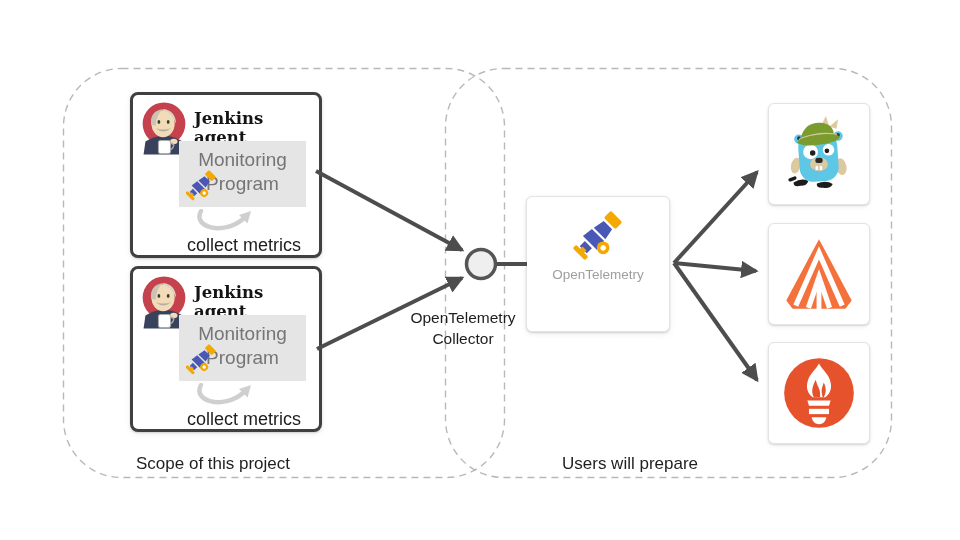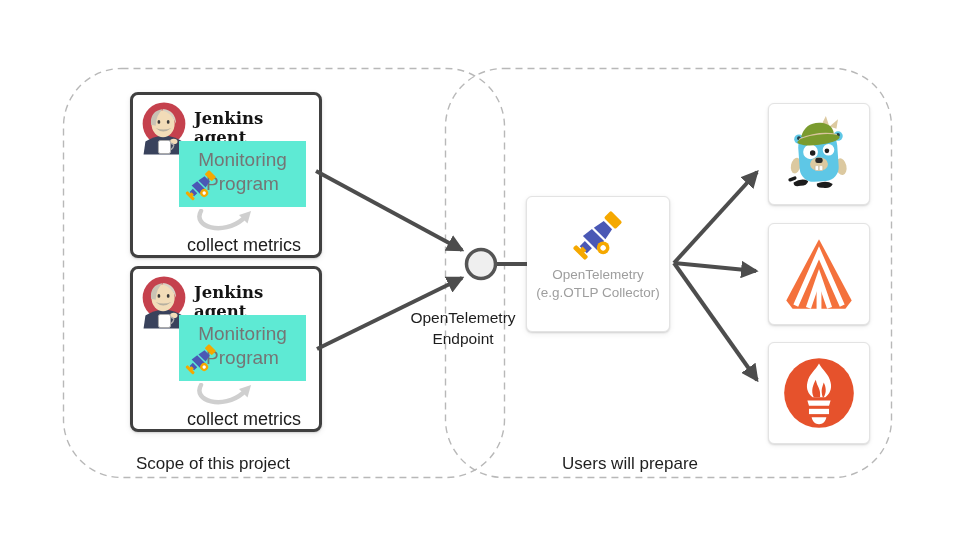--- a/index.html
+++ b/index.html
@@ -13,21 +13,21 @@
 
   
   .agent-card{position:absolute;width:186px;height:160px;background:#fff;
               border:3px solid #404040;border-radius:8px;
               box-shadow:0 1px 2px rgba(0,0,0,.14),0 2px 6px rgba(0,0,0,.07);}
   .jenkins-icon{position:absolute;left:5px;top:4px;width:52px;height:57px;}
   .agent-title{position:absolute;left:61px;top:14px;width:120px;
                font-family:"DejaVu Serif","Liberation Serif",serif;
                font-weight:bold;font-size:16.5px;color:#141414;}
   .monitor-box{position:absolute;left:46px;top:46px;width:127px;height:66px;
-               background:#5eead4;text-align:center;color:#757575;font-size:19px;line-height:24px;}
+               background:#e5e5e5;text-align:center;color:#757575;font-size:19px;line-height:24px;}
   .monitor-line1{padding-top:7px;}
   .telescope-sm{position:absolute;left:4px;top:26px;width:36px;height:36px;}
   .loop-arrow{position:absolute;left:58px;top:114px;width:66px;height:26px;}
   .agent-caption{position:absolute;left:35px;top:140px;width:152px;text-align:center;
                  font-size:18px;color:#1d1d1d;}
 
   
   .protocol-label{position:absolute;left:398px;top:307px;width:130px;text-align:center;
                   font-size:15.5px;line-height:21px;color:#1d1d1d;}
 
@@ -133,39 +133,38 @@
     </div>
     <svg class="loop-arrow" viewBox="0 0 66 26">
       <path d="M10,2 C1,18 32,27 52,10" fill="none" stroke="#cfcfcf" stroke-width="4.5" stroke-linecap="round"></path>
       <polygon points="60,2 56.5,14.5 48,6" fill="#cfcfcf"></polygon>
     </svg>
     <div class="agent-caption">collect metrics</div>
   </div>
 
   <div class="protocol-label">
     <div>OpenTelemetry</div>
-    <div>Endpoint</div>
+    <div>Collector</div>
   </div>
 
   <div class="endpoint-box">
     <svg class="telescope-lg" viewBox="0 0 64 64">
       <g transform="rotate(45 32 32)">
         <rect x="23" y="3" width="18" height="11" rx="2" fill="#f5a800"></rect>
         <polygon points="25.5,16.5 38.5,16.5 41,29.5 23,29.5" fill="#4a58b5"></polygon>
         <polygon points="22.5,32 41.5,32 43,44.5 21,44.5" fill="#4a58b5"></polygon>
         <rect x="26.5" y="47" width="11" height="8" fill="#4a58b5"></rect>
         <rect x="29" y="53" width="6" height="5" fill="#f5a800"></rect>
         <rect x="22.5" y="56.5" width="19" height="5.5" rx="2" fill="#f5a800"></rect>
         <circle cx="46" cy="38" r="7" fill="#f5a800"></circle>
         <circle cx="46" cy="38" r="3" fill="#ffffff"></circle>
       </g>
     </svg>
     <div class="endpoint-text">
       <div>OpenTelemetry</div>
-      <div>(e.g.OTLP Collector)</div>
     </div>
   </div>
 
   <div class="backend-card" style="top:103px">
     <svg class="backend-icon" viewBox="0 0 72 72">
       <path d="M12,62 q8,-3.5 14,0.5 q-2,4.5 -8,3.5 q-7,0.5 -6,-4 Z" fill="#1c1c1c" transform="rotate(-8 19 63)"></path>
       <path d="M34,64 q9,-3.5 15,0.5 q-2,4.5 -9,3.5 q-7,0.5 -6,-4 Z" fill="#1c1c1c"></path>
       <rect x="7" y="58" width="8" height="3.2" rx="1.6" fill="#1c1c1c" transform="rotate(-20 11 60)"></rect>
       <ellipse cx="14" cy="47" rx="4.5" ry="7.5" fill="#dcc9a0" transform="rotate(12 14 47)"></ellipse>
       <ellipse cx="57" cy="48" rx="5" ry="8" fill="#dcc9a0" transform="rotate(-12 57 48)"></ellipse>

